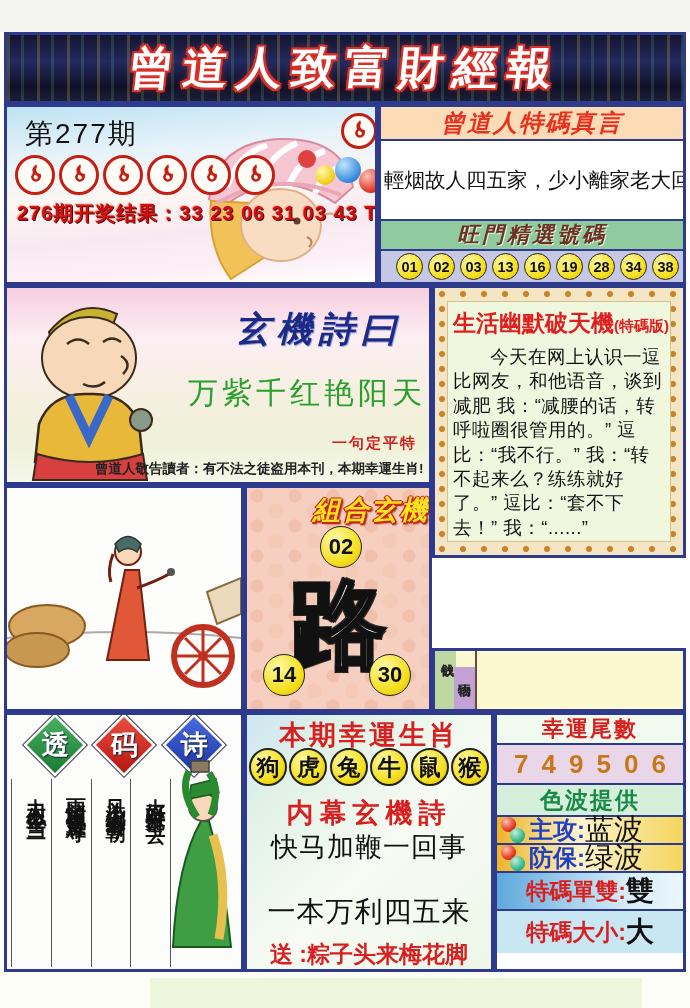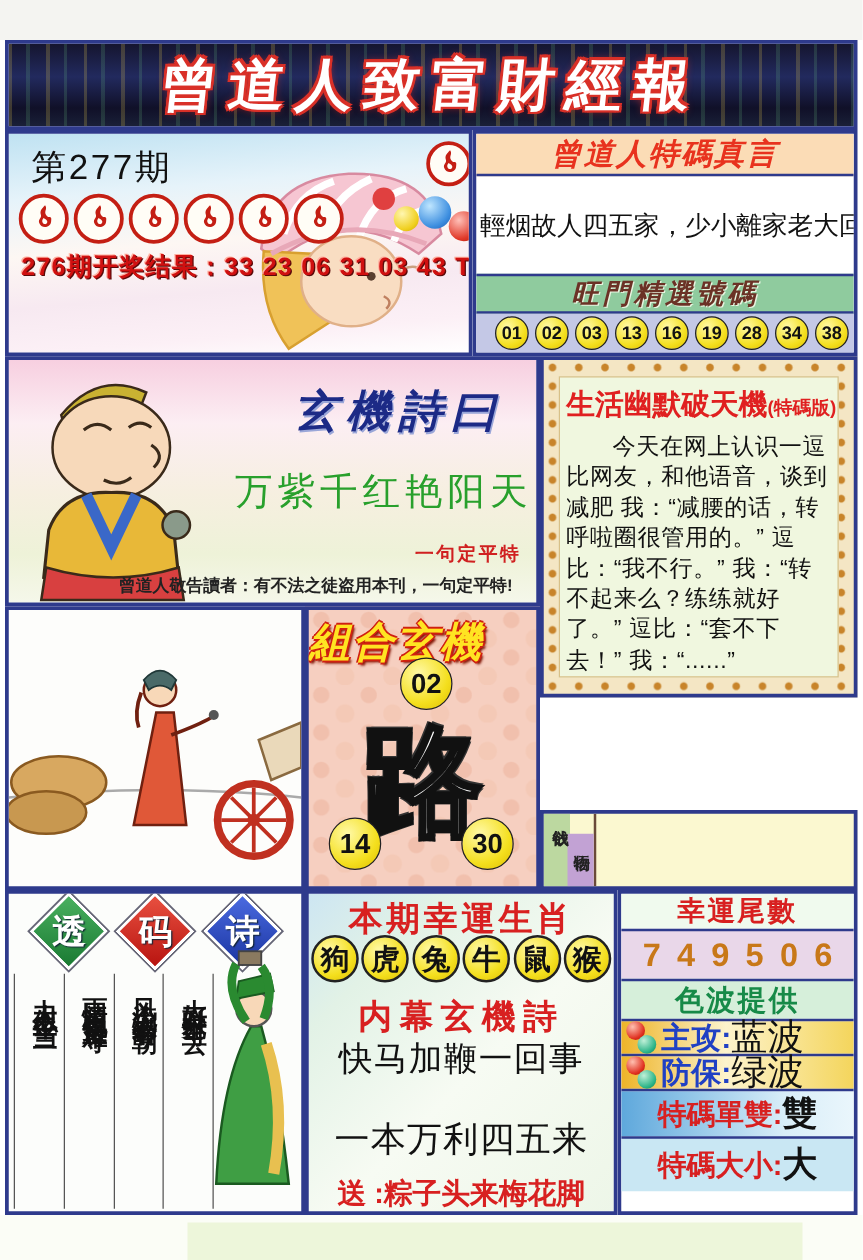--- a/index.html
+++ b/index.html
@@ -70,21 +70,21 @@
   .humor-title .small { color:#e02020; font-size:15px; font-weight:bold; }
   .humor-text { margin-top:6px; color:#111; font-size:18.5px; line-height:1.32; text-indent:2em; letter-spacing:0.5px; }
 
   
   .panel-illus { left:0; top:453px; width:240px; height:227px; background:#fdfdfb; }
 
   
   .panel-combo { left:240px; top:453px; width:188px; height:227px; background-color:#f6cfc0;
     background-image:radial-gradient(circle at 10px 8px, #f1c0ad 6px, rgba(0,0,0,0) 7px), radial-gradient(circle at 29px 23px, #f4c9b6 7px, rgba(0,0,0,0) 8px);
     background-size:38px 30px; }
-  .combo-title { position:absolute; left:0; top:4px; width:100%; text-align:left; font-size:33px; font-weight:bold; font-style:italic; letter-spacing:2px;
+  .combo-title { position:absolute; left:0; top:4px; width:100%; text-align:right; font-size:27px; font-weight:bold; font-style:italic; letter-spacing:2px;
     color:#ffe422; text-shadow:1.5px 0 #d02010,-1.5px 0 #d02010,0 1.5px #d02010,0 -1.5px #d02010,2px 2px 2px #801000; white-space:nowrap; }
   .combo-ball { position:absolute; width:42px; height:42px; font-size:22px; }
   .combo-b-top { left:73px; top:38px; }
   .combo-b-l { left:16px; top:166px; }
   .combo-b-r { left:122px; top:166px; }
   .combo-char { position:absolute; left:0; top:74px; width:100%; text-align:center; font-size:96px; font-weight:bold; color:#ffffff;
     font-family:"DejaVu Serif", serif; -webkit-text-stroke:3px #111; text-shadow:2px 2px 0 #333,-2px -2px 0 #333,2px -2px 0 #333,-2px 2px 0 #333; }
 
   
   .panel-tips { left:428px; top:526px; width:254px; height:90px; background:#fdecec; border-color:#2e3a8c; }
@@ -247,21 +247,21 @@
       <path d="M94 48 q9 -7 18 0" stroke="#3a2a1a" stroke-width="2.5" fill="none"></path>
       <path d="M112 62 q12 8 2 18 M96 88 q-10 8 -22 2" stroke="#3a2a1a" stroke-width="2.5" fill="none"></path>
       <path d="M30 130 Q42 98 80 100 Q118 98 130 130 L134 168 Q82 180 26 168 Z" fill="#e8b838" stroke="#3a2a1a" stroke-width="2.5"></path>
       <path d="M60 102 L80 144 L100 102" fill="none" stroke="#3a68c8" stroke-width="9"></path>
       <path d="M28 160 Q82 176 134 160 L138 186 L24 186 Z" fill="#d84040" stroke="#3a2a1a" stroke-width="2"></path>
       <circle cx="132" cy="126" r="11" fill="#8a9a8a" stroke="#3a2a1a" stroke-width="2"></circle>
     </svg>
     <div class="mp-title">玄機詩曰</div>
     <div class="mp-poem">万紫千红艳阳天</div>
     <div class="mp-note">一句定平特</div>
-    <div class="mp-warning">曾道人敬告讀者：有不法之徒盗用本刊，一句定平特!</div>
+    <div class="mp-warning">曾道人敬告讀者：有不法之徒盗用本刊，本期幸運生肖!</div>
   </div>
 
   <div class="panel panel-humor">
     <div class="humor-inner">
       <div class="humor-title">
         <span class="big">生活幽默破天機</span><span class="small">(特碼版)</span>
       </div>
       <div class="humor-text">今天在网上认识一逗比网友，和他语音，谈到减肥 我：“减腰的话，转呼啦圈很管用的。” 逗比：“我不行。” 我：“转不起来么？练练就好了。” 逗比：“套不下去！” 我：“......”</div>
     </div>
   </div>

